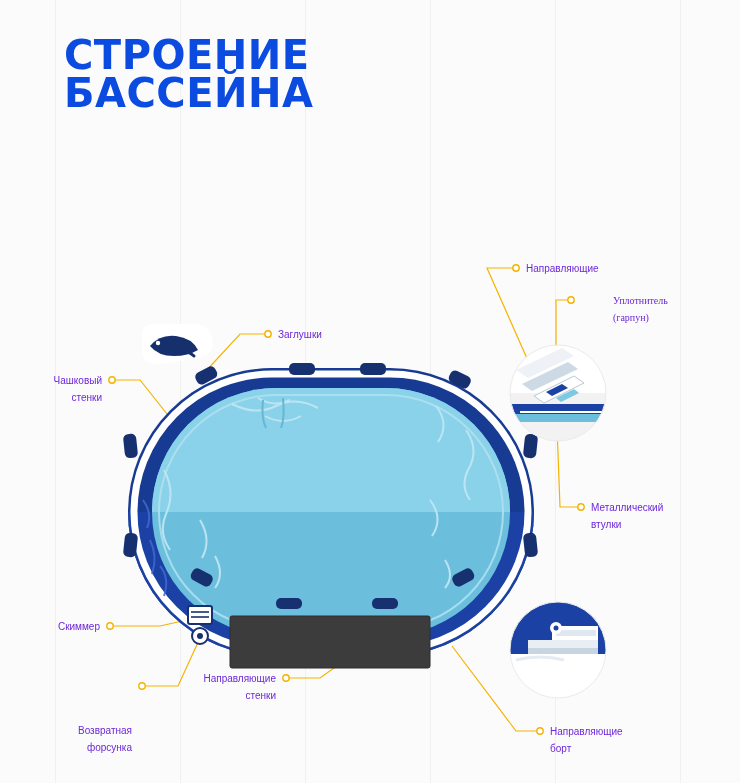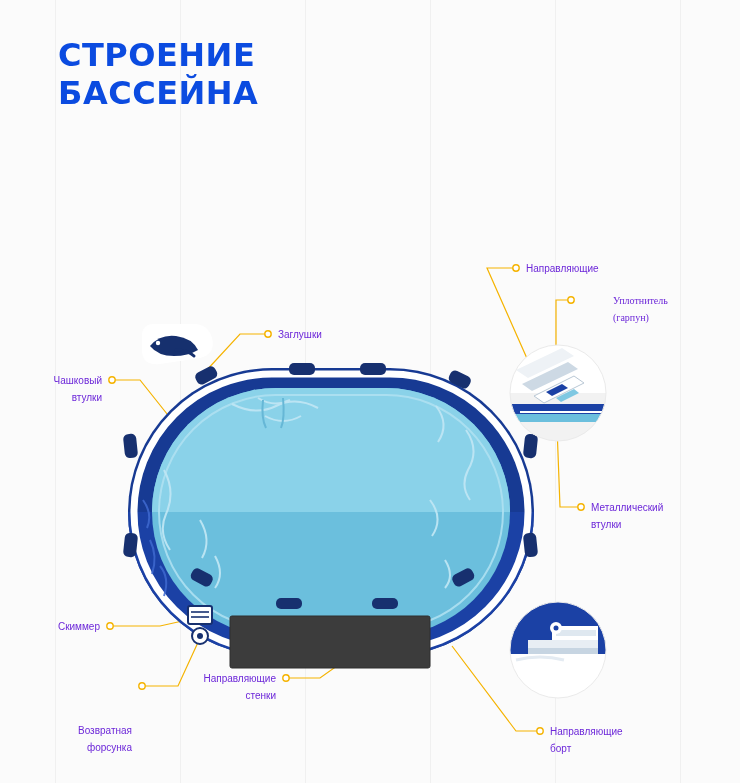--- a/index.html
+++ b/index.html
@@ -24,25 +24,25 @@
   
   .vline {
     position: absolute;
     top: 0;
     bottom: 0;
     width: 1px;
     background: #f0f0f0;
   }
   .title {
     position: absolute;
-    left: 58px;
+    left: 64px;
     top: 36px;
     font-family: "DejaVu Sans", "Liberation Sans", sans-serif;
     font-weight: bold;
-    font-size: 32px;
+    font-size: 40px;
     line-height: 38px;
     letter-spacing: 0.5px;
     color: #0b4be0;
     text-transform: uppercase;
     white-space: pre-line;
   }
   .label {
     position: absolute;
     font-size: 10px;
     line-height: 17px;
@@ -230,21 +230,21 @@
   </svg>
 
   <div class="label left" style="left:526px; top:260px; width:160px;">Направляющие</div>
 
   <div class="label left" style="left:613px; top:292px; width:150px;font-family:Liberation Serif, serif;">Уплотнитель
 (гарпун)</div>
 
   <div class="label left" style="left:278px; top:326px; width:140px;">Заглушки</div>
 
   <div class="label right" style="left:0px;  top:372px; width:102px;">Чашковый
-втулки</div>
+стенки</div>
 
   <div class="label left" style="left:591px; top:499px; width:150px;">Металлический
 втулки</div>
 
   <div class="label right" style="left:0px;  top:618px; width:100px;">Скиммер</div>
 
   <div class="label right" style="left:0px;  top:678px; width:132px;margin-top:44px;">Возвратная
 форсунка</div>
 
   <div class="label right" style="left:146px; top:670px; width:130px;">Направляющие

